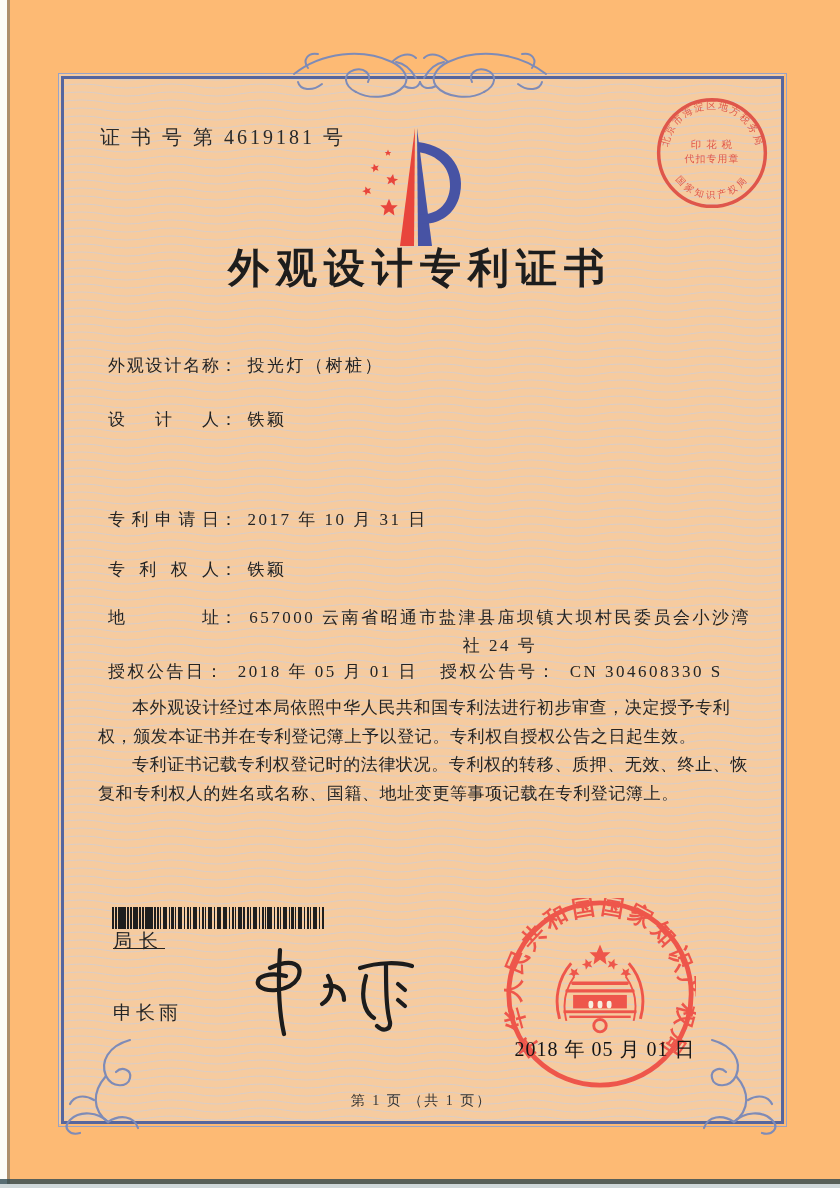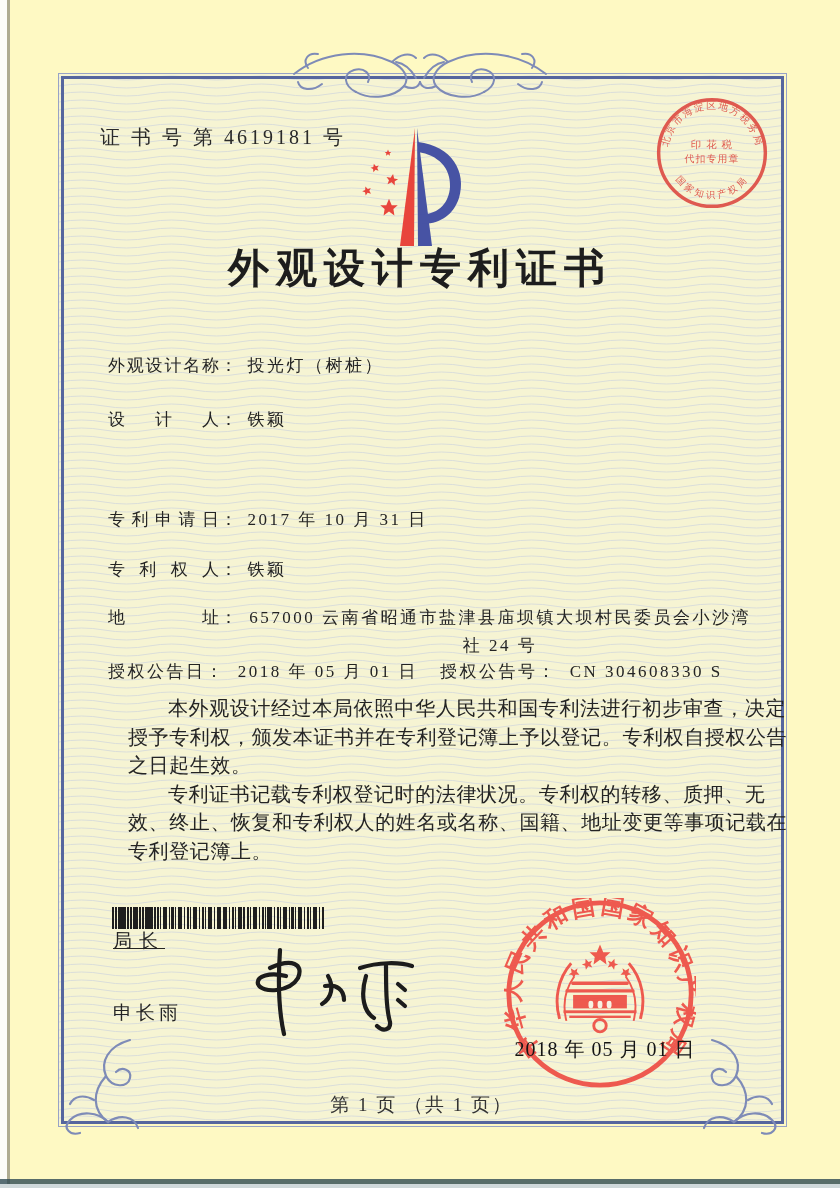--- a/index.html
+++ b/index.html
@@ -1,18 +1,18 @@
 <!DOCTYPE html>
 <html><head>
 <meta charset="utf-8">
 <style>
   html,body { margin:0; padding:0; background:#d9d9d4; }
   .scan {
     position:relative; width:840px; height:1188px; margin:0 auto;
-    background:#fef9c3; overflow:hidden;
+    background:#fdba74; overflow:hidden;
     font-family:"Liberation Serif","DejaVu Serif",serif; color:#242424;
   }
   
   .edge-left   { position:absolute; left:0; top:0; width:7px; height:100%; background:#fcfcf8; }
   .edge-left-line { position:absolute; left:7px; top:0; width:3px; height:100%; background:#6b6b66; opacity:.55; }
   .edge-bottom { position:absolute; left:0; top:1179px; width:100%; height:5px; background:#2e4a52; opacity:.8; }
   .edge-bottom2{ position:absolute; left:0; top:1184px; width:100%; height:4px; background:#cfd8da; }
 
   
   .frame-outer { position:absolute; left:58px; top:73px; width:727px; height:1052px;
@@ -31,40 +31,40 @@
            font-size:41px; font-weight:bold; letter-spacing:7px; color:#1d1d1d; z-index:3; }
 
   .field-row { position:absolute; left:108px; width:672px; font-size:17px;
                letter-spacing:2.5px; line-height:28px; z-index:3; }
   .flabel { display:inline-block; width:112px; letter-spacing:1px; text-align:justify;
             text-align-last:justify; white-space:nowrap; vertical-align:top; }
   .colon  { vertical-align:top; }
   .fvalue { display:inline-block; margin-left:8px; max-width:520px; vertical-align:top; }
   .grant-right { position:absolute; left:332px; top:0; white-space:nowrap; }
 
-  .paras { position:absolute; left:98px; top:694px; width:664px; font-size:20px;
-           line-height:28.5px; letter-spacing:0.6px; z-index:3;margin-left:30px; }
+  .paras { position:absolute; left:98px; top:694px; width:664px; font-size:17px;
+           line-height:28.5px; letter-spacing:0.6px; z-index:3; }
   .paras p { margin:0; text-indent:2em; }
 
   .barcode { position:absolute; left:112px; top:907px; width:212px; height:22px; z-index:3;
     background:
       repeating-linear-gradient(90deg,#1e1e1e 0 1.5px,transparent 1.5px 3px),
       repeating-linear-gradient(90deg,#1e1e1e 0 2px,transparent 2px 7.5px),
       repeating-linear-gradient(90deg,transparent 0 11px,#1e1e1e 11px 13px,transparent 13px 24px);
   }
 
   .director-title { position:absolute; left:113px; top:928px;  font-size:19px; letter-spacing:7px; z-index:3;text-decoration:underline; }
   .director-name  { position:absolute; left:113px; top:1000px; font-size:19px; letter-spacing:4px; z-index:3; }
   .signature      { position:absolute; left:240px; top:946px;  z-index:5; }
 
   .seal-date { position:absolute; left:512px; top:1036px; width:186px; text-align:center;
                font-size:20px; letter-spacing:1px; color:#141414; z-index:5; }
 
   .footer { position:absolute; left:58px; top:1092px; width:727px; text-align:center;
-            font-size:19px; letter-spacing:2px; color:#333; z-index:3; }
+            font-size:14px; letter-spacing:2px; color:#333; z-index:3; }
 
   svg text { font-family:"Liberation Serif","DejaVu Serif",serif; }
 </style>
 </head>
 <body>
 
 <div class="scan">
 
   <svg width="0" height="0" style="position:absolute" aria-hidden="true">
     <defs>

